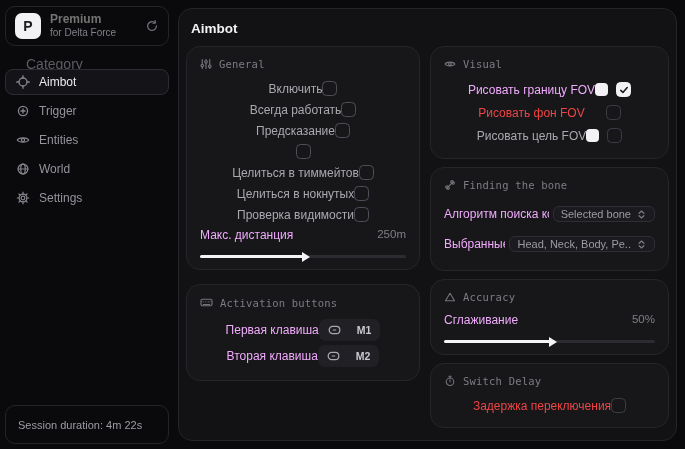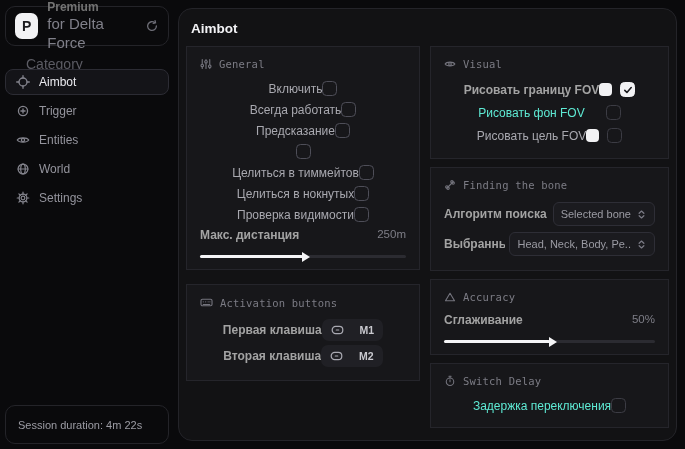--- a/index.html
+++ b/index.html
@@ -12,69 +12,69 @@
 
   
   .sidebar{position:absolute;left:0;top:0;width:178px;height:449px}
   .brand-card{position:absolute;left:5px;top:6px;width:164px;height:40px;
     border:1px solid #242429;border-radius:10px;display:flex;align-items:center;
     gap:9px;padding:0 9px;box-sizing:border-box}
   .logo{width:26px;height:26px;background:#f2f2f4;border-radius:7px;color:#1b1b1f;
     font-weight:bold;font-size:14px;display:flex;align-items:center;justify-content:center}
   .brand-txt{display:flex;flex-direction:column;line-height:1.25}
   .brand-title{font-size:12px;font-weight:700;color:#737373}
-  .brand-sub{font-size:15px;color:#80808a}
+  .brand-sub{font-size:10px;color:#80808a}
   .brand-gear{margin-left:auto;color:#6d6d76}
   .category{position:absolute;left:26px;top:56px;font-size:14px;color:#5c5c64}
   .nav{position:absolute;left:5px;top:69px;width:164px;display:flex;flex-direction:column;gap:3px}
   .nav-item{height:26px;display:flex;align-items:center;gap:9px;padding:0 10px;
     border-radius:8px;color:#94949d;font-size:12px;border:1px solid transparent;box-sizing:border-box}
   .nav-item.active{border-color:#2c2c34;background:#141418;color:#e9e9ee}
   .nav-item .nico{color:#84848d;flex-shrink:0}
   .session-card{position:absolute;left:5px;bottom:5px;width:164px;height:39px;
     border:1px solid #242429;border-radius:10px;display:flex;align-items:center;
     padding:0 12px;box-sizing:border-box;font-size:11px;color:#9c9ca4}
 
   
   .main{position:absolute;left:178px;top:8px;width:499px;height:433px;
     background:#121214;border:1px solid #242429;border-radius:14px;
     box-sizing:border-box;padding:0 7px;overflow:hidden}
   .main-title{margin:12px 0 10px 5px;font-size:13.5px;font-weight:700;color:#f2f2f5}
   .cols{display:flex;gap:10px}
   .col{display:flex;flex-direction:column;width:239px;box-sizing:border-box}
   .col-left{gap:14px}
   .col-right{gap:8px}
-  .panel{background:#17171a;border:1px solid #25252b;border-radius:0;
+  .panel{background:#17171a;border:1px solid #25252b;border-radius:14px;
     padding:11px 13px;box-sizing:border-box}
   .panel-h{display:flex;align-items:center;gap:7px;color:#7c7c85;
     font-family:"DejaVu Sans Mono",monospace;font-size:10.5px;margin-bottom:8px;letter-spacing:.2px}
   .panel-h .pico{color:#74747d}
   .row{height:21px;display:flex;align-items:center;justify-content:center}
   .row-v{height:23px}
   .row-a{height:26px}
   .row-dd{height:30px}
   .lbl{font-size:12px;color:#a9a9b0;white-space:nowrap}
-  .lbl.bright{color:#a3a3a3;font-weight:700}
-  .lbl.dim{color:#5eead4}
+  .lbl.bright{color:#f0abfc;font-weight:400}
+  .lbl.dim{color:#ef4444}
   .val{font-size:11.5px;color:#7e7e87;white-space:nowrap}
   .cb{width:15px;height:15px;border:1.5px solid #4e4e58;border-radius:4.5px;
     box-sizing:border-box;flex-shrink:0}
   .cb.dimcb{border-color:#3c3c44}
   .cb.checked{background:#f2f2f4;border-color:#f2f2f4;display:flex;align-items:center;justify-content:center}
   .cb .tick{display:none}
   .cb.checked .tick{display:block}
   .right-group{display:flex;align-items:center;gap:8px}
   .swatch{width:13px;height:13px;border-radius:4px;flex-shrink:0}
   .slider{height:3px;background:#2b2b31;border-radius:2px;margin-top:9px;position:relative}
   .fill{height:3px;background:#f5f5f7;border-radius:2px;position:relative;width:0}
   .fill::after{content:"";position:absolute;right:-7px;top:-3.5px;
     border-left:8px solid #f5f5f7;border-top:5px solid transparent;border-bottom:5px solid transparent}
   .srow{margin-top:3px}
   .srow-top{display:flex;align-items:flex-start;justify-content:space-between;height:18px}
-  .dd{height:24px;background:#1b1b1f;border:1px solid #2e2e36;border-radius:6px;
+  .dd{height:16px;background:#1b1b1f;border:1px solid #2e2e36;border-radius:6px;
     display:flex;align-items:center;gap:5px;padding:0 7px;font-size:11px;color:#9b9ba3;
     box-sizing:border-box;flex-shrink:0;white-space:nowrap}
   .dd .chev{color:#7a7a84}
   .ddlbl{overflow:hidden;flex:1;margin-right:4px}
   .key{height:22px;background:#202025;border-radius:7px;display:flex;align-items:center;
     gap:16px;padding:0 9px;font-size:10.5px;color:#c9c9cf;font-weight:700;flex-shrink:0}
   .key .kico{color:#a9a9b2}
 </style>
 </head>
 <body>

